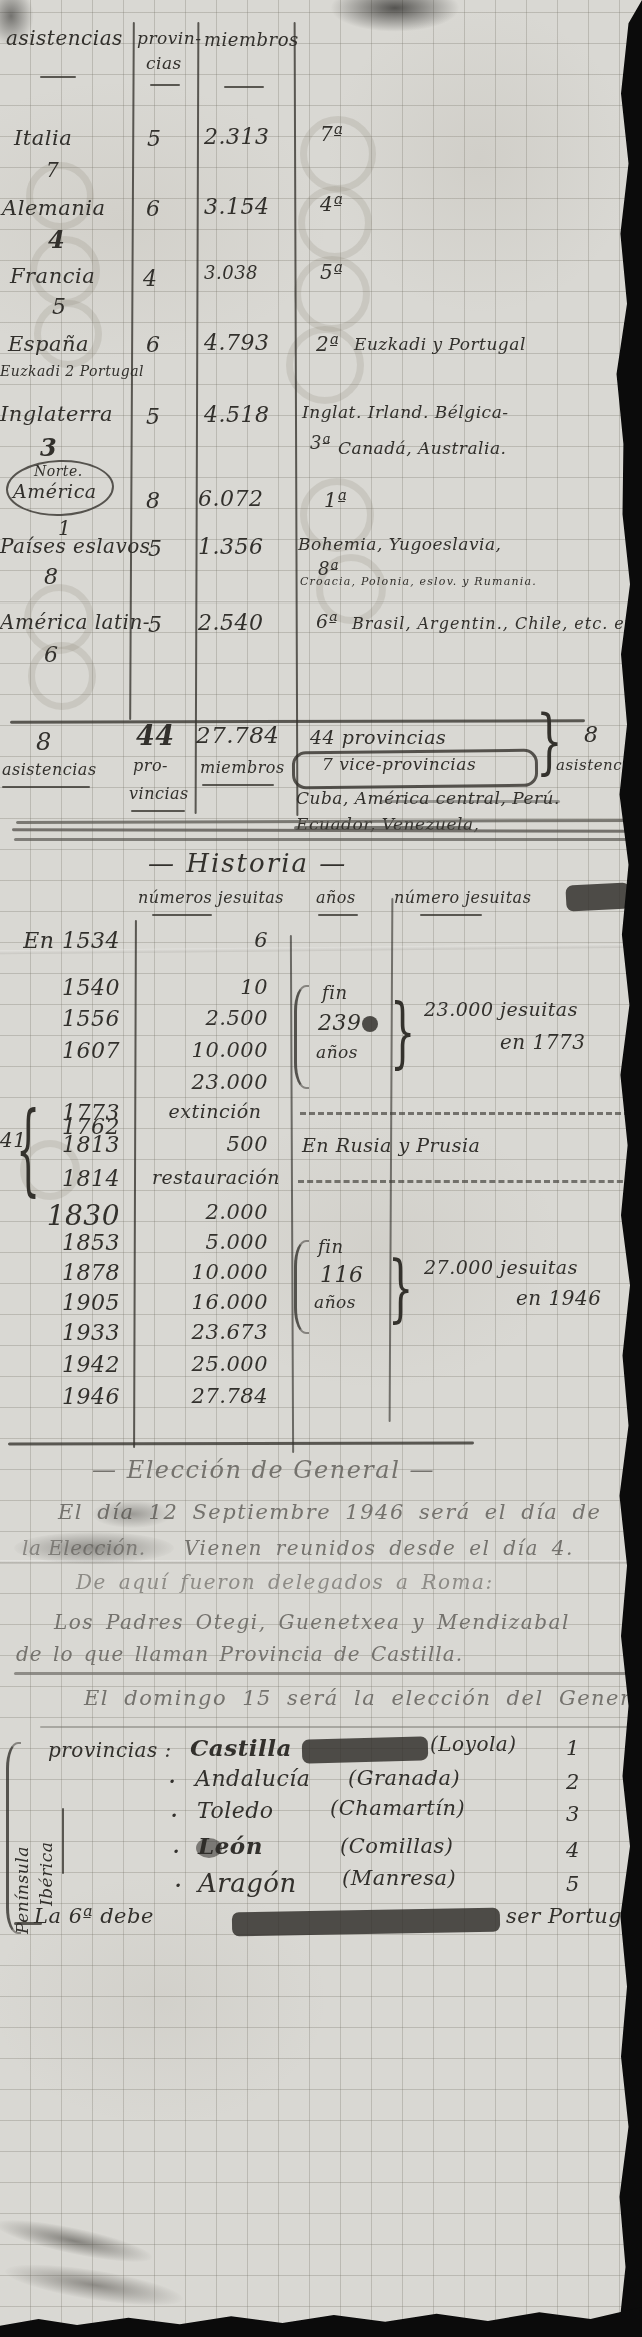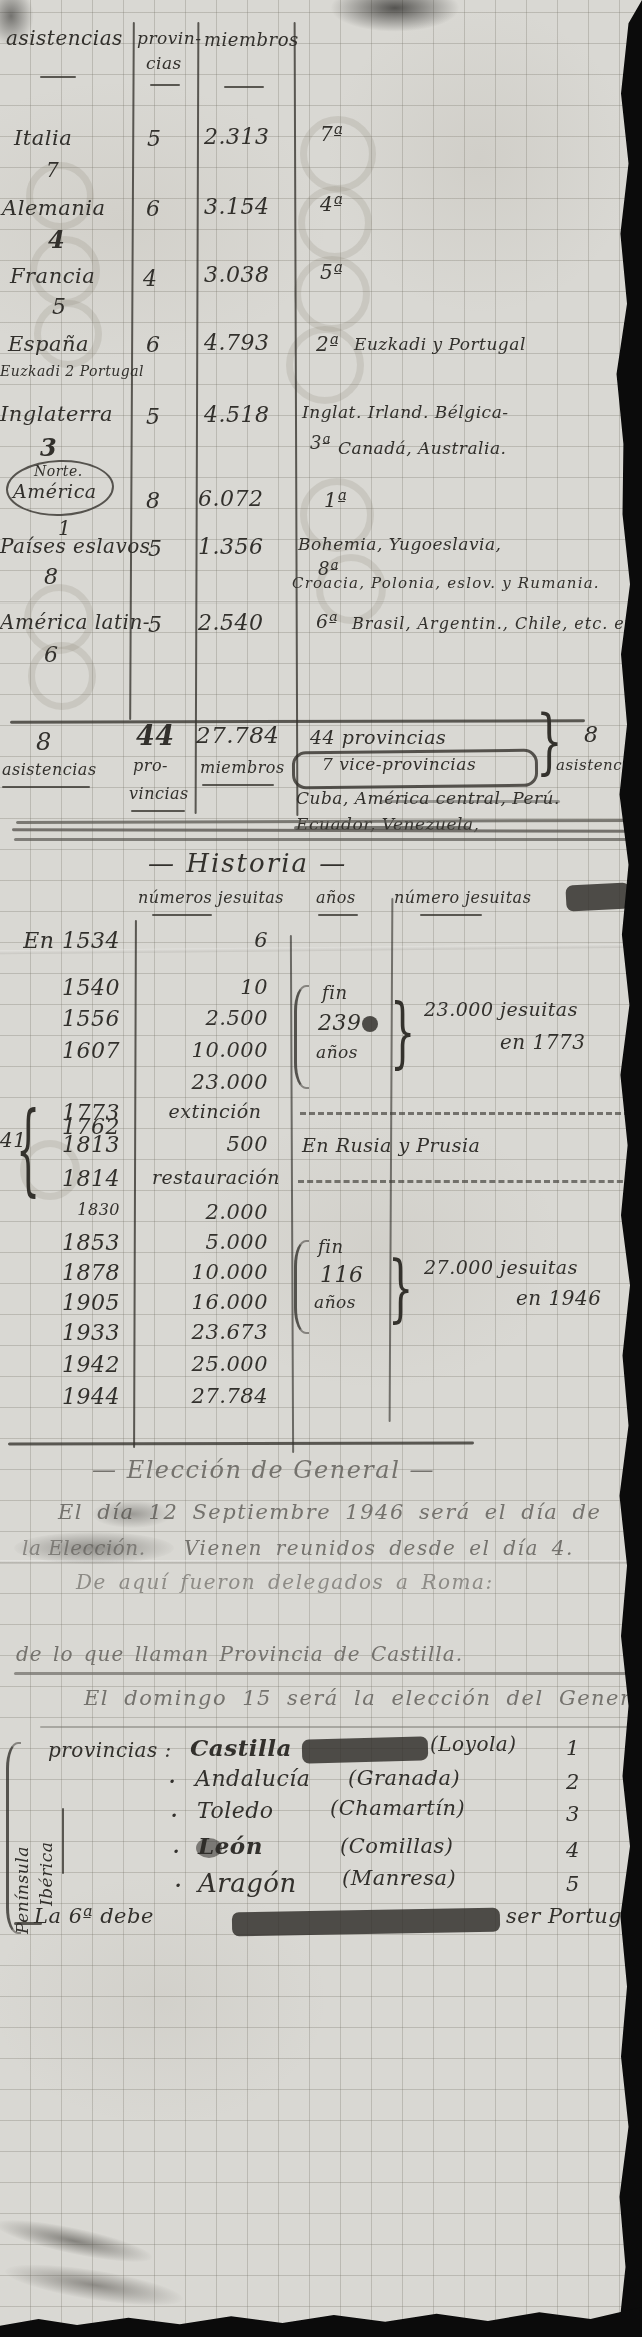--- a/index.html
+++ b/index.html
@@ -84,21 +84,21 @@
 
   <span class="t ink" style="left:2px;top:198px;font-size:21px;">Alemania</span>
   <span class="t ink b" style="left:48px;top:228px;font-size:24px;">4</span>
   <span class="t ink" style="left:146px;top:198px;font-size:22px;">6</span>
   <span class="t ink" style="left:204px;top:196px;font-size:22px;font-style:italic;">3.154</span>
   <span class="t ink" style="left:320px;top:194px;font-size:20px;">4ª</span>
 
   <span class="t ink" style="left:10px;top:266px;font-size:21px;">Francia</span>
   <span class="t ink" style="left:52px;top:296px;font-size:22px;">5</span>
   <span class="t ink" style="left:143px;top:268px;font-size:22px;">4</span>
-  <span class="t ink" style="left:204px;top:264px;font-size:22px;">3.038</span>
+  <span class="t ink" style="left:204px;top:264px;font-size:18px;">3.038</span>
   <span class="t ink" style="left:320px;top:262px;font-size:20px;">5ª</span>
 
   <span class="t ink" style="left:8px;top:334px;font-size:21px;">España</span>
   <span class="t ink" style="left:0px;top:364px;font-size:14px;">Euzkadi 2 Portugal</span>
   <span class="t ink" style="left:146px;top:334px;font-size:22px;">6</span>
   <span class="t ink" style="left:204px;top:332px;font-size:22px;">4.793</span>
   <span class="t ink" style="left:316px;top:334px;font-size:20px;">2ª</span>
   <span class="t ink" style="left:354px;top:336px;font-size:17px;">Euzkadi y Portugal</span>
 
   <span class="t ink" style="left:0px;top:404px;font-size:21px;">Inglaterra</span>
@@ -116,21 +116,21 @@
   <span class="t ink" style="left:146px;top:490px;font-size:22px;">8</span>
   <span class="t ink" style="left:198px;top:488px;font-size:22px;">6.072</span>
   <span class="t ink" style="left:324px;top:490px;font-size:20px;">1ª</span>
 
   <span class="t ink" style="left:0px;top:536px;font-size:20px;">Países eslavos</span>
   <span class="t ink" style="left:44px;top:566px;font-size:22px;">8</span>
   <span class="t ink" style="left:148px;top:538px;font-size:22px;">5</span>
   <span class="t ink" style="left:198px;top:536px;font-size:22px;">1.356</span>
   <span class="t ink" style="left:298px;top:536px;font-size:17px;">Bohemia, Yugoeslavia,</span>
   <span class="t ink" style="left:318px;top:560px;font-size:18px;">8ª</span>
-  <span class="t ink" style="left:292px;top:576px;font-size:15px;letter-spacing:1.2px;">Croacia, Polonia, eslov. y Rumania.</span>
+  <span class="t ink" style="left:300px;top:576px;font-size:11px;letter-spacing:1.2px;">Croacia, Polonia, eslov. y Rumania.</span>
 
   <span class="t ink" style="left:0px;top:612px;font-size:20px;">América latin-</span>
   <span class="t ink" style="left:44px;top:644px;font-size:22px;">6</span>
   <span class="t ink" style="left:148px;top:614px;font-size:22px;">5</span>
   <span class="t ink" style="left:198px;top:612px;font-size:22px;">2.540</span>
   <span class="t ink" style="left:316px;top:612px;font-size:19px;">6ª</span>
   <span class="t ink" style="left:352px;top:616px;font-size:16px;letter-spacing:1px;">Brasil, Argentin., Chile, etc. etc.</span>
 
   <div class="hl" style="left:10px;top:720px;width:575px;height:3px;transform:rotate(-.15deg);"></div>
   <span class="t ink" style="left:36px;top:730px;font-size:24px;">8</span>
@@ -184,33 +184,33 @@
   <span class="t ink" style="left:150px;top:1072px;width:118px;text-align:right;font-size:21px;">23.000</span>
   <span class="t ink" style="left:18px;top:1102px;width:102px;text-align:right;font-size:22px;">1773</span>
   <span class="t ink" style="left:150px;top:1102px;width:130px;text-align:center;font-size:19px;">extinción</span>
   <div class="dash" style="left:300px;top:1112px;width:330px;"></div>
   <span class="t ink" style="left:18px;top:1134px;width:102px;text-align:right;font-size:22px;">1813</span>
   <span class="t ink" style="left:150px;top:1134px;width:118px;text-align:right;font-size:21px;">500</span>
   <span class="t ink" style="left:302px;top:1136px;font-size:19px;">En Rusia y Prusia</span>
   <span class="t ink" style="left:18px;top:1168px;width:102px;text-align:right;font-size:22px;">1814</span>
   <span class="t ink" style="left:150px;top:1168px;width:130px;text-align:right;font-size:19px;">restauración</span>
   <div class="dash" style="left:298px;top:1180px;width:334px;"></div>
-  <span class="t ink" style="left:18px;top:1202px;width:102px;text-align:right;font-size:16px;">1830</span>
+  <span class="t ink" style="left:18px;top:1202px;width:102px;text-align:right;font-size:28px;">1830</span>
   <span class="t ink" style="left:150px;top:1202px;width:118px;text-align:right;font-size:21px;">2.000</span>
   <span class="t ink" style="left:18px;top:1232px;width:102px;text-align:right;font-size:22px;">1853</span>
   <span class="t ink" style="left:150px;top:1232px;width:118px;text-align:right;font-size:21px;">5.000</span>
   <span class="t ink" style="left:18px;top:1262px;width:102px;text-align:right;font-size:22px;">1878</span>
   <span class="t ink" style="left:150px;top:1262px;width:118px;text-align:right;font-size:21px;">10.000</span>
   <span class="t ink" style="left:18px;top:1292px;width:102px;text-align:right;font-size:22px;">1905</span>
   <span class="t ink" style="left:150px;top:1292px;width:118px;text-align:right;font-size:21px;">16.000</span>
   <span class="t ink" style="left:18px;top:1322px;width:102px;text-align:right;font-size:22px;">1933</span>
   <span class="t ink" style="left:150px;top:1322px;width:118px;text-align:right;font-size:21px;">23.673</span>
   <span class="t ink" style="left:18px;top:1354px;width:102px;text-align:right;font-size:22px;">1942</span>
   <span class="t ink" style="left:150px;top:1354px;width:118px;text-align:right;font-size:21px;">25.000</span>
-  <span class="t ink" style="left:18px;top:1386px;width:102px;text-align:right;font-size:22px;">1944</span>
+  <span class="t ink" style="left:18px;top:1386px;width:102px;text-align:right;font-size:22px;">1946</span>
   <span class="t ink" style="left:150px;top:1386px;width:118px;text-align:right;font-size:21px;">27.784</span>
 
   <span class="t ink" style="left:0px;top:1130px;font-size:20px;">41</span>
   <span class="brace" style="left:16px;top:1092px;font-size:38px;transform:scaleY(2.6);transform-origin:top;">{</span>
 
   <div class="curveL" style="left:294px;top:985px;height:100px;"></div>
   <span class="t ink" style="left:322px;top:984px;font-size:18px;">fin</span>
   <span class="t ink" style="left:318px;top:1012px;font-size:22px;">239</span>
   <div class="scrib" style="left:362px;top:1016px;width:16px;height:16px;border-radius:50%;"></div>
   <span class="t ink" style="left:316px;top:1044px;font-size:17px;">años</span>
@@ -228,20 +228,21 @@
 
   <div class="hl" style="left:8px;top:1442px;width:466px;height:3px;transform:rotate(-.1deg);"></div>
 
   <span class="t pencil" style="left:92px;top:1458px;font-size:24px;letter-spacing:1.5px;">— Elección de General —</span>
   <span class="t pencil" style="left:58px;top:1502px;font-size:21px;letter-spacing:1.5px;word-spacing:6px;">El día 12 Septiembre 1946 será el día de</span>
   <div class="blob" style="left:92px;top:1500px;width:80px;height:28px;background:radial-gradient(ellipse at center,rgba(80,78,74,.45),rgba(0,0,0,0) 72%);"></div>
   <span class="t faint" style="left:22px;top:1538px;font-size:20px;">la Elección.</span>
   <div class="blob" style="left:14px;top:1532px;width:160px;height:32px;background:radial-gradient(ellipse at center,rgba(70,68,64,.5),rgba(0,0,0,0) 74%);"></div>
   <span class="t pencil" style="left:184px;top:1538px;font-size:20px;letter-spacing:1.5px;word-spacing:5px;">Vienen reunidos desde el día 4.</span>
   <span class="t faint" style="left:76px;top:1572px;font-size:20px;letter-spacing:1.5px;word-spacing:4px;">De aquí fueron delegados a Roma:</span>
+  <span class="t pencil" style="left:54px;top:1612px;font-size:20px;letter-spacing:1.5px;word-spacing:4px;">Los Padres Otegi, Guenetxea y Mendizabal</span>
   <span class="t pencil" style="left:16px;top:1644px;font-size:20px;letter-spacing:1px;word-spacing:3px;">de lo que llaman Provincia de Castilla.</span>
   <div class="phl" style="left:14px;top:1672px;width:620px;height:3px;background:rgba(110,108,102,.7);"></div>
   <span class="t pencil" style="left:84px;top:1688px;font-size:21px;letter-spacing:1.5px;word-spacing:7px;">El domingo 15 será la elección del General</span>
   <div class="phl" style="left:40px;top:1726px;width:590px;height:2px;background:rgba(120,118,112,.5);"></div>
 
   <div class="curveL" style="left:6px;top:1742px;height:188px;border-left-width:3px;"></div>
   <span class="t ink" style="left:14px;top:1934px;font-size:17px;transform:rotate(-90deg);transform-origin:left top;">Península</span>
   <span class="t ink" style="left:38px;top:1906px;font-size:17px;transform:rotate(-90deg);transform-origin:left top;">Ibérica</span>
   <div class="vl" style="left:62px;top:1808px;height:66px;"></div>
 

